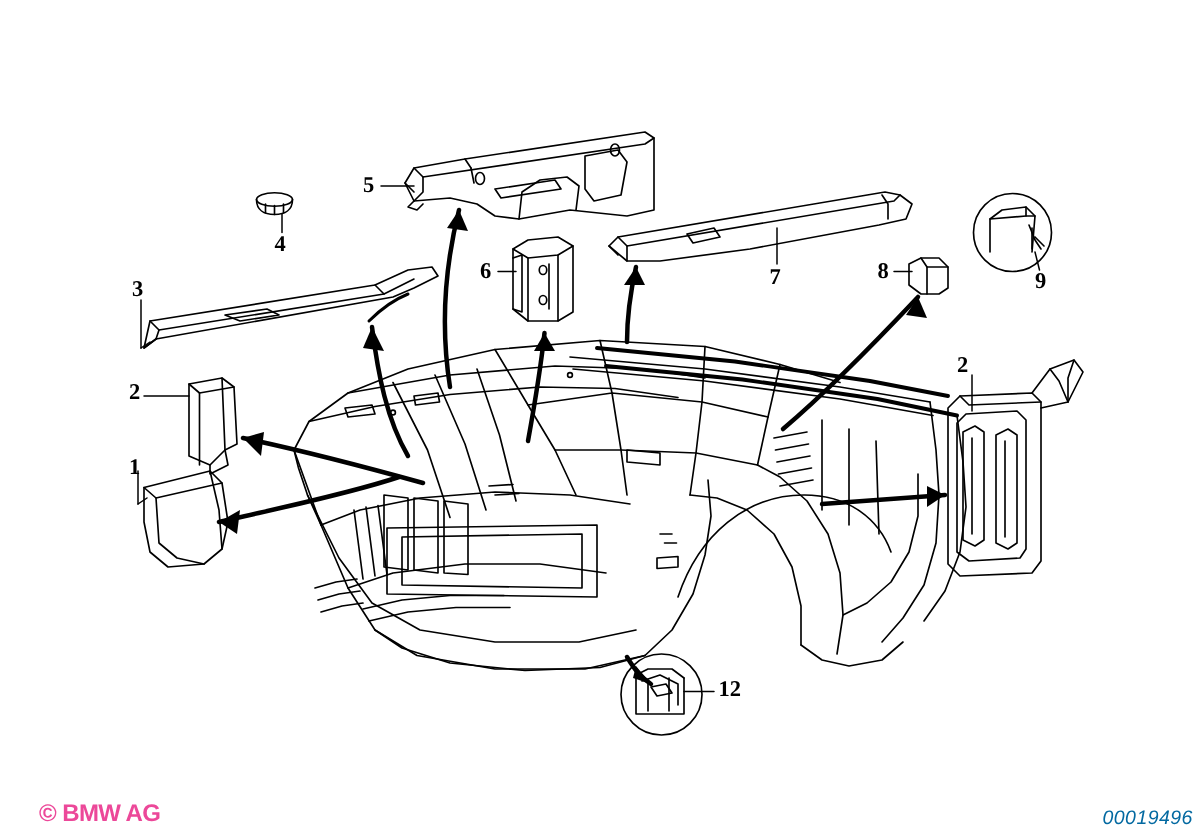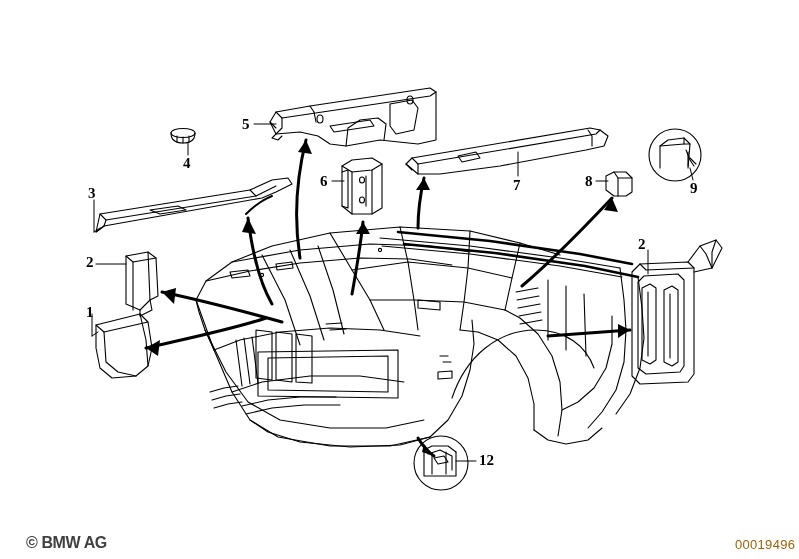--- a/index.html
+++ b/index.html
@@ -25,32 +25,33 @@
     height: 559px;
   }
   .footer-left {
     position: absolute;
     left: 26px;
     top: 534px;
     font-family: "Liberation Sans", sans-serif;
     font-size: 16px;
     font-weight: bold;
     letter-spacing: -0.4px;
-    color: #404040;
+    color: #ec4899;
     white-space: nowrap;
   }
   .footer-right {
     position: absolute;
     left: 735px;
     top: 537px;
     font-family: "Liberation Sans", sans-serif;
     font-size: 13px;
-    color: #a16207;
+    color: #0369a1;
     letter-spacing: 0.3px;
     white-space: nowrap;
+    font-style: italic;
   }
   .callout {
     position: absolute;
     font-family: "Liberation Serif", serif;
     font-size: 15px;
     font-weight: bold;
     color: #000000;
     line-height: 1;
     white-space: nowrap;
   }

